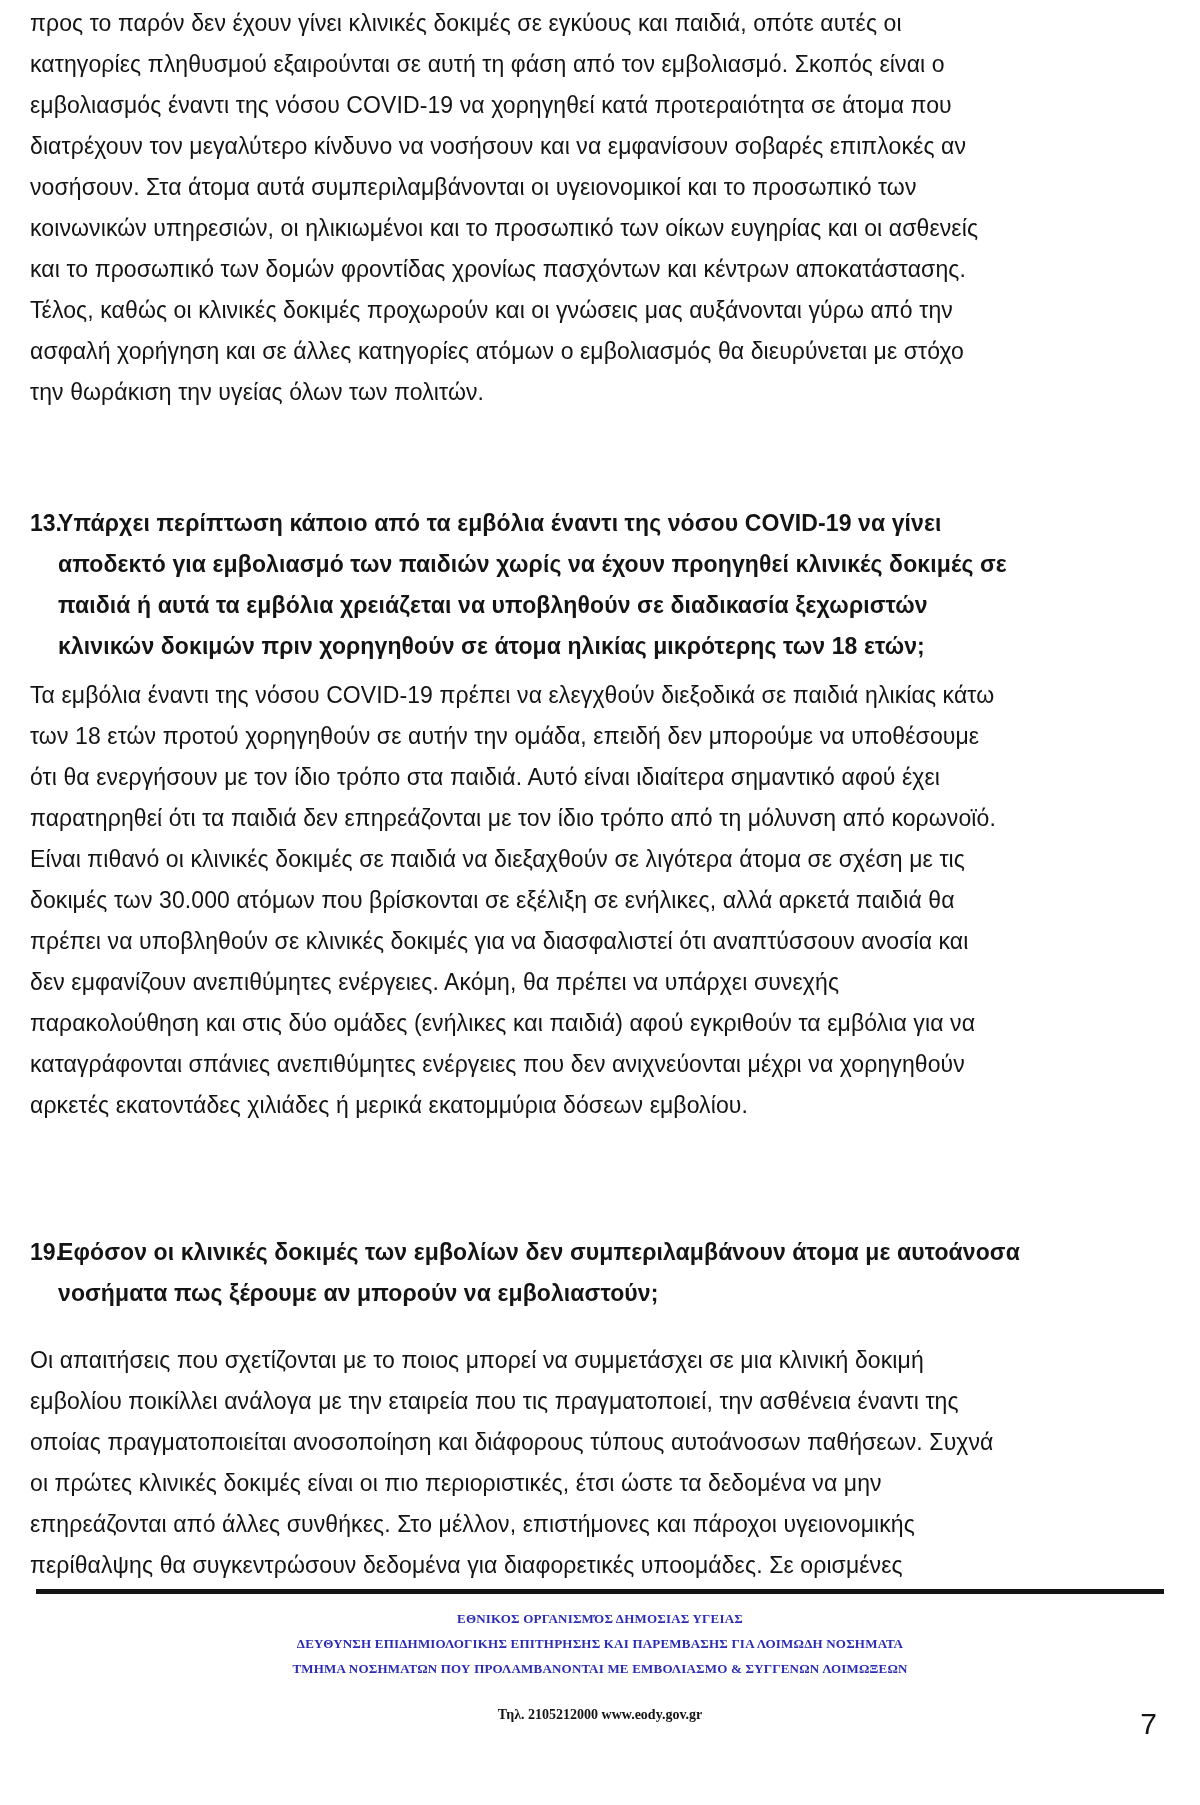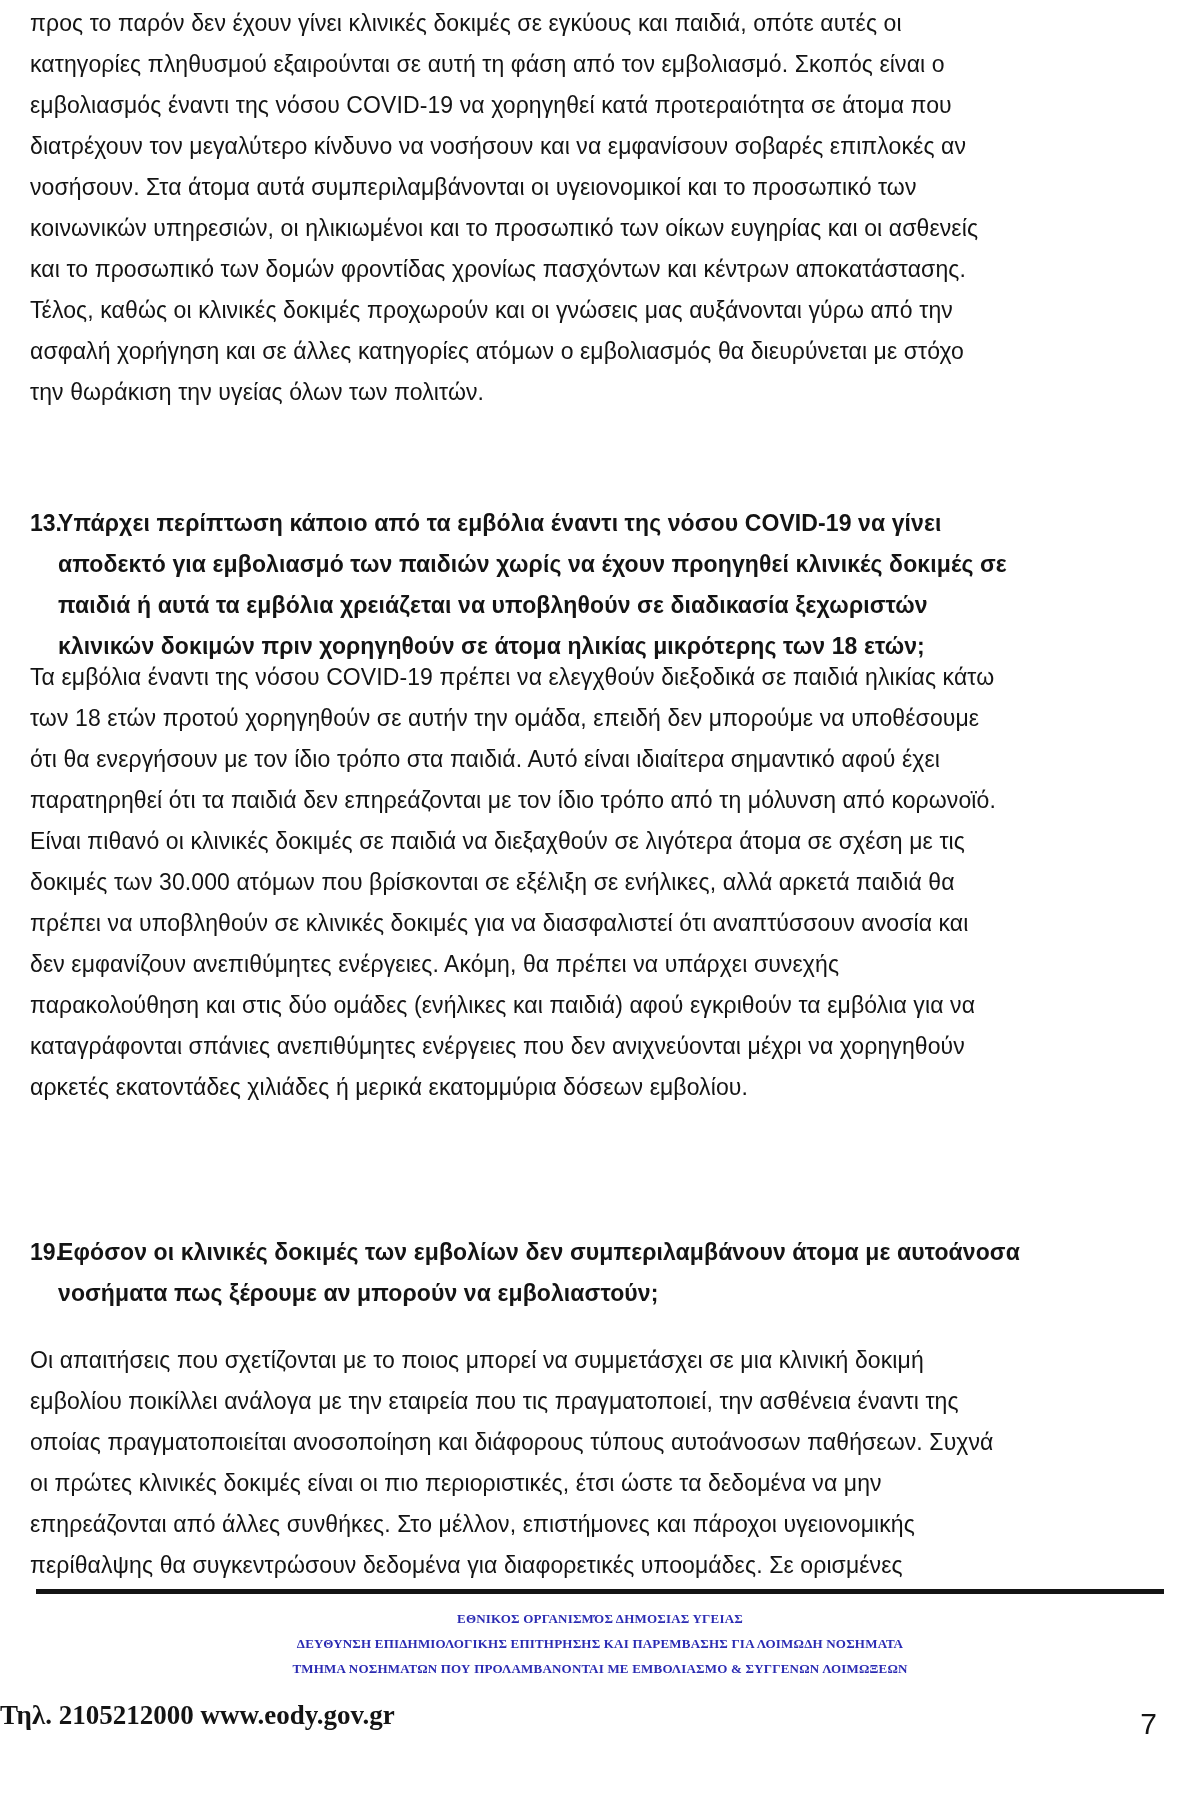--- a/index.html
+++ b/index.html
@@ -50,24 +50,24 @@
     font-family:"Liberation Serif","DejaVu Serif",serif;
     font-weight:bold;
     font-size:13px;
     line-height:25px;
     color:var(--footer-blue);
     white-space:pre;
     letter-spacing:0.2px;
   }
   .footer-contact{
     left:0;width:1200px;
-    text-align:left;
+    text-align:center;
     font-family:"Liberation Serif","DejaVu Serif",serif;
     font-weight:bold;
-    font-size:27px;
+    font-size:14px;
     line-height:26px;
     color:var(--ink);
     white-space:pre;
   }
   .page-number{
     right:43px;
     top:1706px;
     font-size:30px;
     line-height:36px;
     color:var(--ink);
@@ -90,21 +90,21 @@
 την θωράκιση την υγείας όλων των πολιτών.</div>
 
   <div class="block q-item" style="top:503px">
     <span class="q-num">13.</span>
     <div class="q-lines">Υπάρχει περίπτωση κάποιο από τα εμβόλια έναντι της νόσου COVID-19 να γίνει
 αποδεκτό για εμβολιασμό των παιδιών χωρίς να έχουν προηγηθεί κλινικές δοκιμές σε
 παιδιά ή αυτά τα εμβόλια χρειάζεται να υποβληθούν σε διαδικασία ξεχωριστών
 κλινικών δοκιμών πριν χορηγηθούν σε άτομα ηλικίας μικρότερης των 18 ετών;</div>
   </div>
 
-  <div class="block para body-text" style="top:657px">Τα εμβόλια έναντι της νόσου COVID-19 πρέπει να ελεγχθούν διεξοδικά σε παιδιά ηλικίας κάτω
+  <div class="block para body-text" style="top:675px">Τα εμβόλια έναντι της νόσου COVID-19 πρέπει να ελεγχθούν διεξοδικά σε παιδιά ηλικίας κάτω
 των 18 ετών προτού χορηγηθούν σε αυτήν την ομάδα, επειδή δεν μπορούμε να υποθέσουμε
 ότι θα ενεργήσουν με τον ίδιο τρόπο στα παιδιά. Αυτό είναι ιδιαίτερα σημαντικό αφού έχει
 παρατηρηθεί ότι τα παιδιά δεν επηρεάζονται με τον ίδιο τρόπο από τη μόλυνση από κορωνοϊό.
 Είναι πιθανό οι κλινικές δοκιμές σε παιδιά να διεξαχθούν σε λιγότερα άτομα σε σχέση με τις
 δοκιμές των 30.000 ατόμων που βρίσκονται σε εξέλιξη σε ενήλικες, αλλά αρκετά παιδιά θα
 πρέπει να υποβληθούν σε κλινικές δοκιμές για να διασφαλιστεί ότι αναπτύσσουν ανοσία και
 δεν εμφανίζουν ανεπιθύμητες ενέργειες. Ακόμη, θα πρέπει να υπάρχει συνεχής
 παρακολούθηση και στις δύο ομάδες (ενήλικες και παιδιά) αφού εγκριθούν τα εμβόλια για να
 καταγράφονται σπάνιες ανεπιθύμητες ενέργειες που δεν ανιχνεύονται μέχρι να χορηγηθούν
 αρκετές εκατοντάδες χιλιάδες ή μερικά εκατομμύρια δόσεων εμβολίου.</div>

